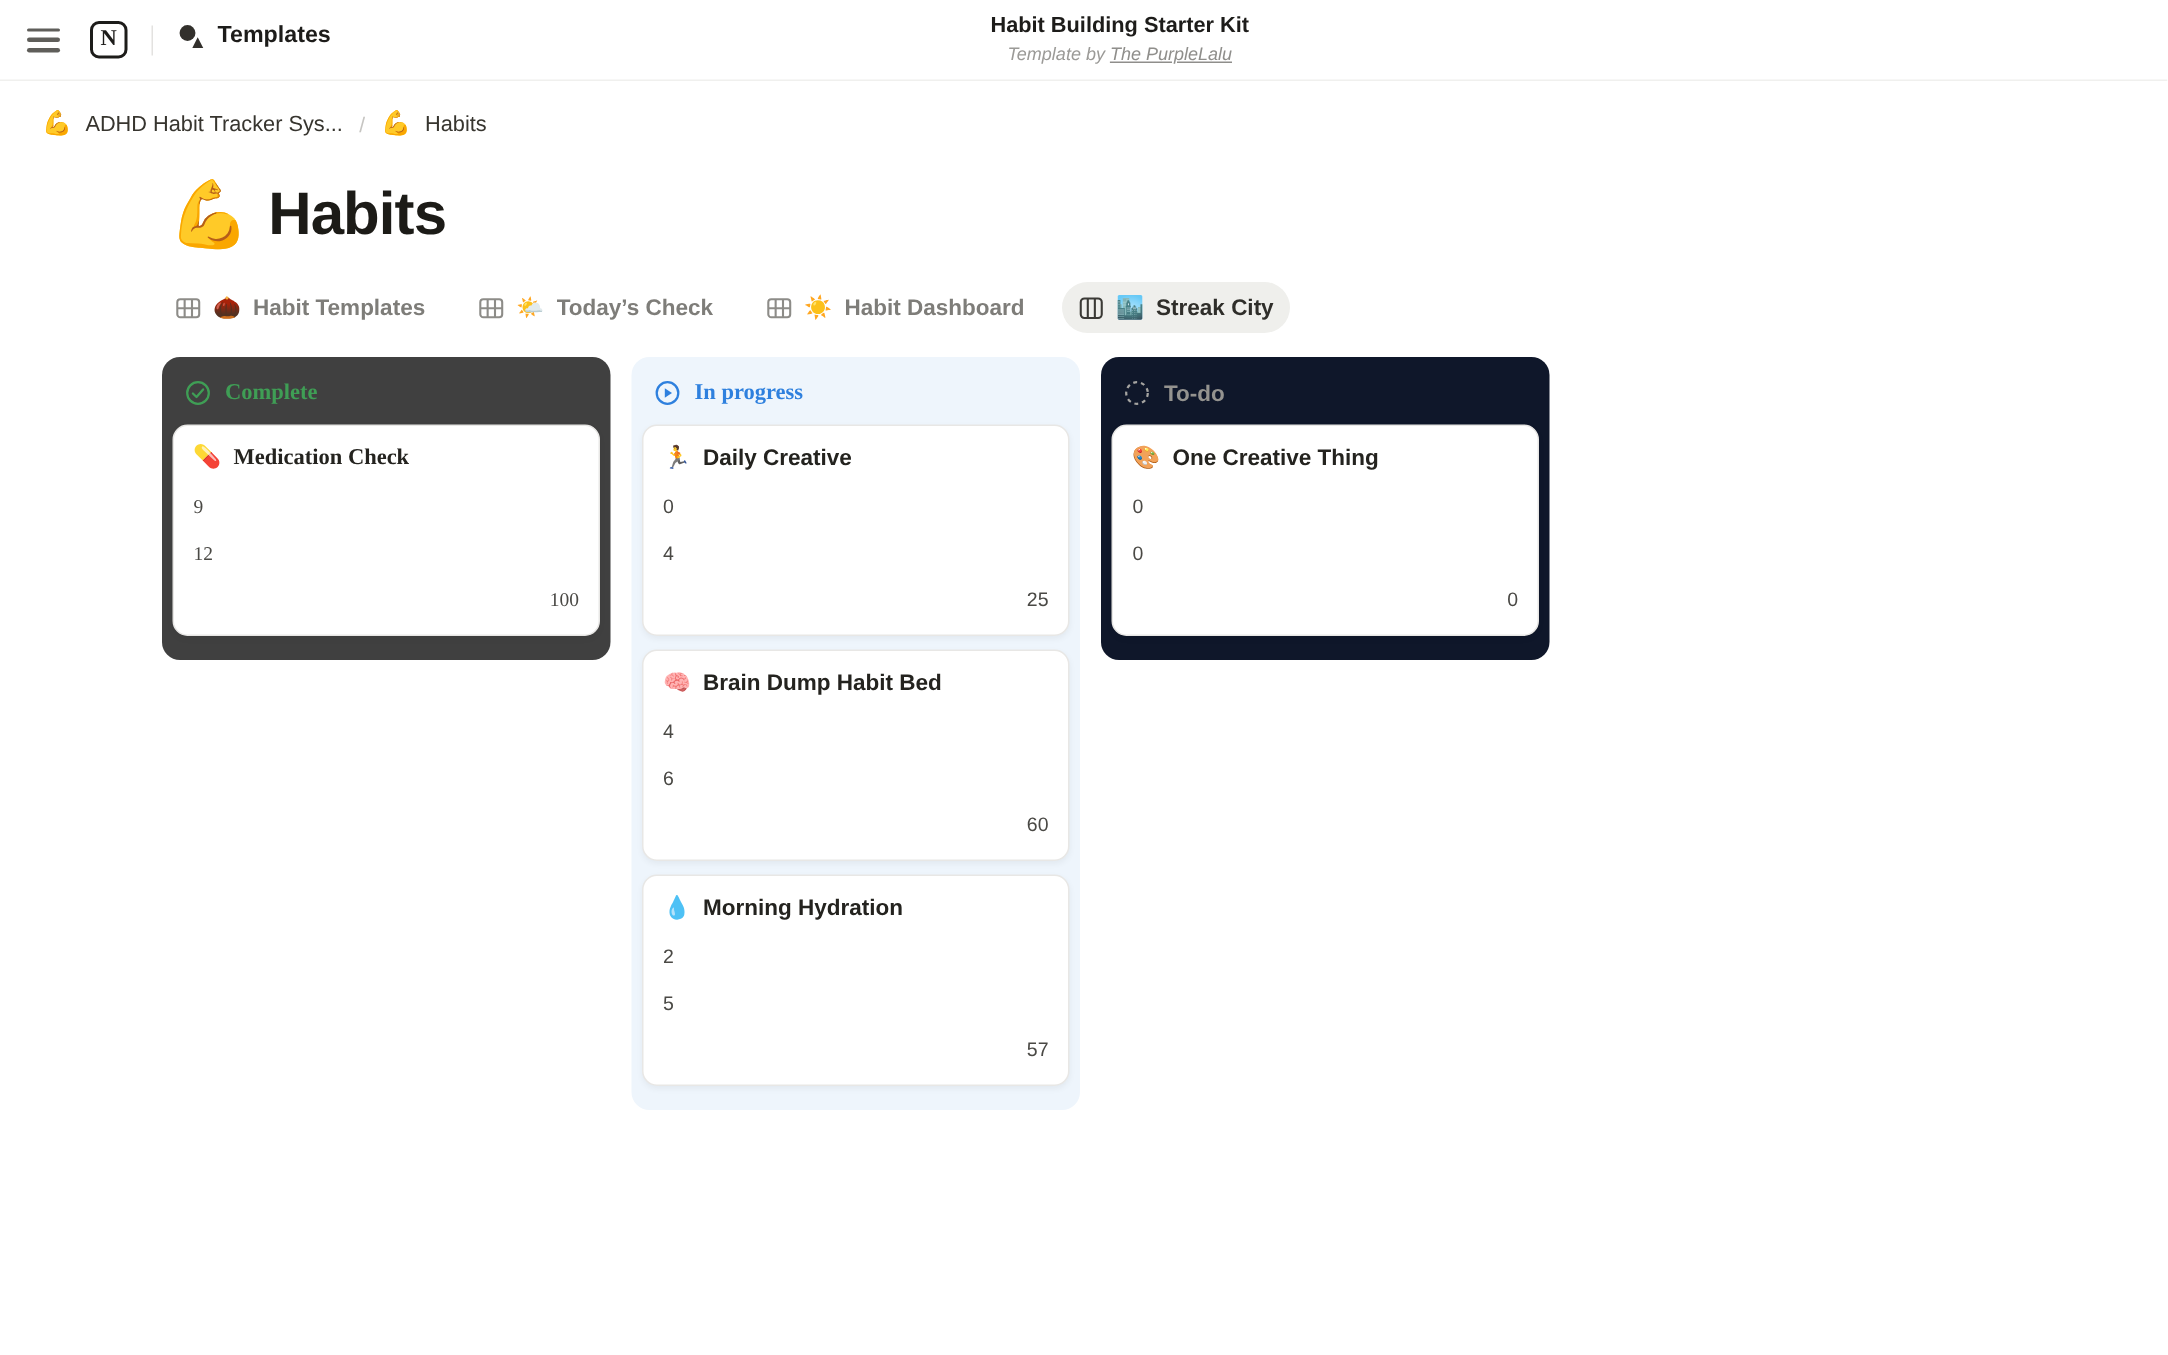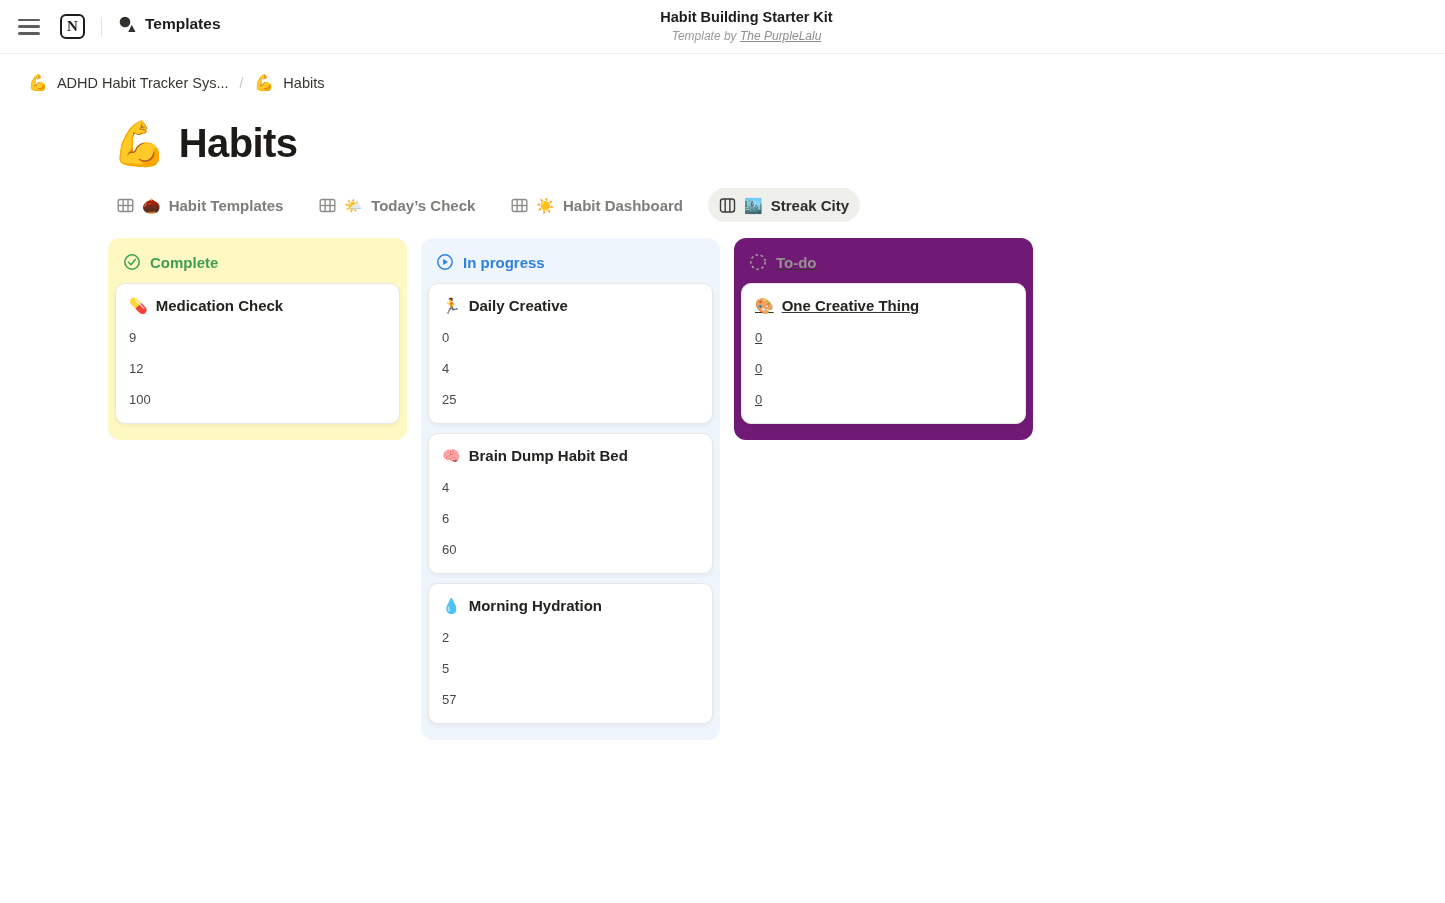--- a/index.html
+++ b/index.html
@@ -63,21 +63,21 @@
   .col-head { display:flex; align-items:center; gap:9px; padding:15px 12px 12px 15px; font-size:15px; font-weight:600; cursor:pointer; }
   .col-head .st-icon { display:flex; }
   .cards { display:flex; flex-direction:column; gap:9px; padding:0 7px; }
   .card {
     background:#ffffff; border:1px solid #e8e7e5; border-radius:10px;
     box-shadow:0 2px 4px rgba(15,15,15,0.05); padding:13px 13px 9px; cursor:pointer;
   }
   .card-title { display:flex; align-items:center; gap:8px; font-size:15px; font-weight:600; color:#24231f; margin-bottom:15px; }
   .card-emoji { font-size:15px; line-height:1; }
   .card-val { font-size:13px; color:#4a4945; line-height:18px; margin-bottom:13px; }
-  .card-val:last-child { margin-bottom:5px; }
+  .card-val:last-child { margin-bottom:5px;text-align:right; }
 </style>
 </head>
 <body>
 
 <div class="topbar">
   <div class="hamburger">
     <span></span>
       <span></span>
       <span></span>
   </div>
@@ -165,21 +165,21 @@
         <line x1="10.9" y1="2" x2="10.9" y2="15"></line>
       </svg>
     </span>
     <span class="tab-emoji">🏙️</span>
     <span>Streak City</span>
   </div>
 </div>
 
 <div class="board">
 
-  <div class="column" style="background:#fef9c3;">
+  <div class="column" style="background:#404040;font-family:Liberation Serif, serif;">
     <div class="col-head" style="color:#3f9e55;">
       <span class="st-icon">
         <svg width="18" height="18" viewBox="0 0 18 18" fill="none" stroke="#3f9e55" stroke-width="1.5">
           <circle cx="9" cy="9" r="7.2"></circle>
           <path d="M5.6 9.3 L8 11.7 L12.4 6.6" stroke-linecap="round" stroke-linejoin="round"></path>
         </svg>
       </span>
       <span>Complete</span>
     </div>
     <div class="cards">
@@ -189,21 +189,21 @@
           <span>Medication Check</span>
         </div>
         <div class="card-val">9</div>
         <div class="card-val">12</div>
         <div class="card-val">100</div>
       </div>
     </div>
   </div>
 
   <div class="column" style="background:#eef5fc;">
-    <div class="col-head" style="color:#2e80de;">
+    <div class="col-head" style="color:#2e80de;font-family:Liberation Serif, serif;">
       <span class="st-icon">
         <svg width="18" height="18" viewBox="0 0 18 18">
           <circle cx="9" cy="9" r="7.2" fill="none" stroke="#2e80de" stroke-width="1.5"></circle>
           <path d="M7.2 5.9 L12 9 L7.2 12.1 Z" fill="#2e80de"></path>
         </svg>
       </span>
       <span>In progress</span>
     </div>
     <div class="cards">
       <div class="card">
@@ -229,21 +229,21 @@
           <span class="card-emoji">💧</span>
           <span>Morning Hydration</span>
         </div>
         <div class="card-val">2</div>
         <div class="card-val">5</div>
         <div class="card-val">57</div>
       </div>
     </div>
   </div>
 
-  <div class="column" style="background:#701a75;text-decoration:underline;">
+  <div class="column" style="background:#0f172a;">
     <div class="col-head" style="color:#94938f;">
       <span class="st-icon">
         <svg width="18" height="18" viewBox="0 0 18 18" fill="none" stroke="#a5a4a1" stroke-width="1.5">
           <circle cx="9" cy="9" r="7.2" stroke-dasharray="2.6 2.6"></circle>
         </svg>
       </span>
       <span>To-do</span>
     </div>
     <div class="cards">
       <div class="card">

